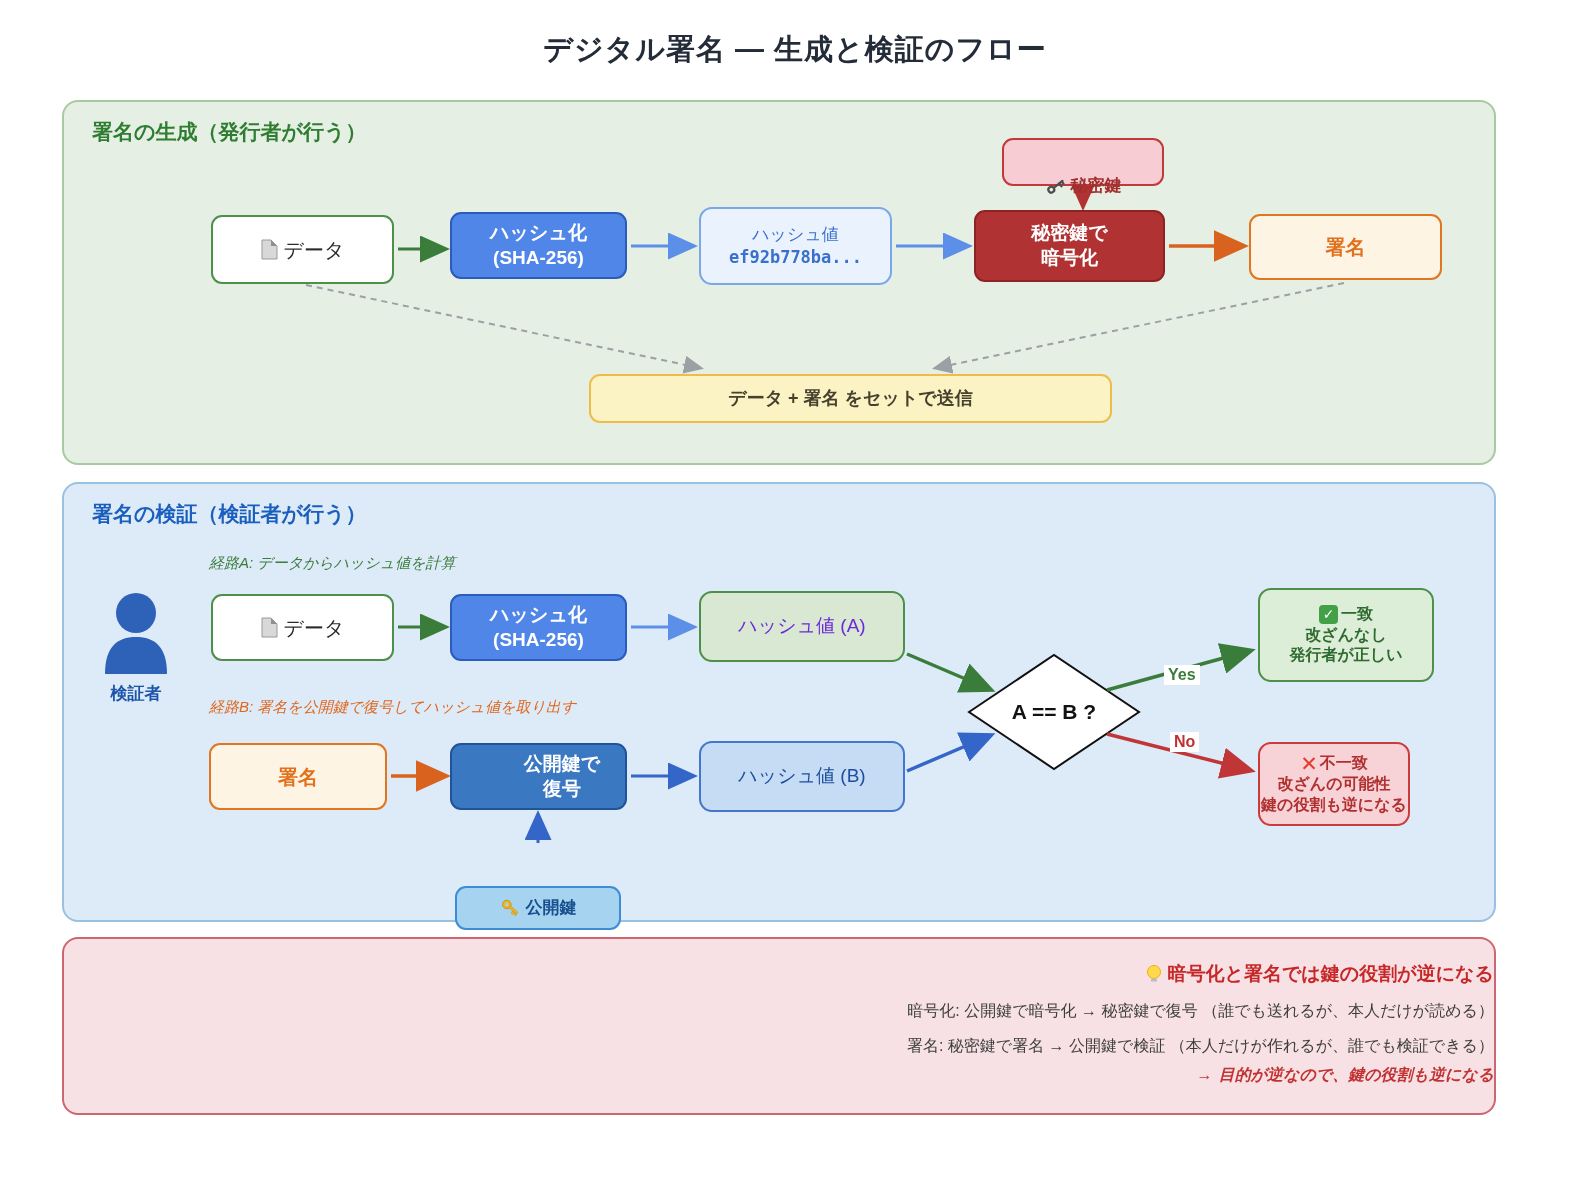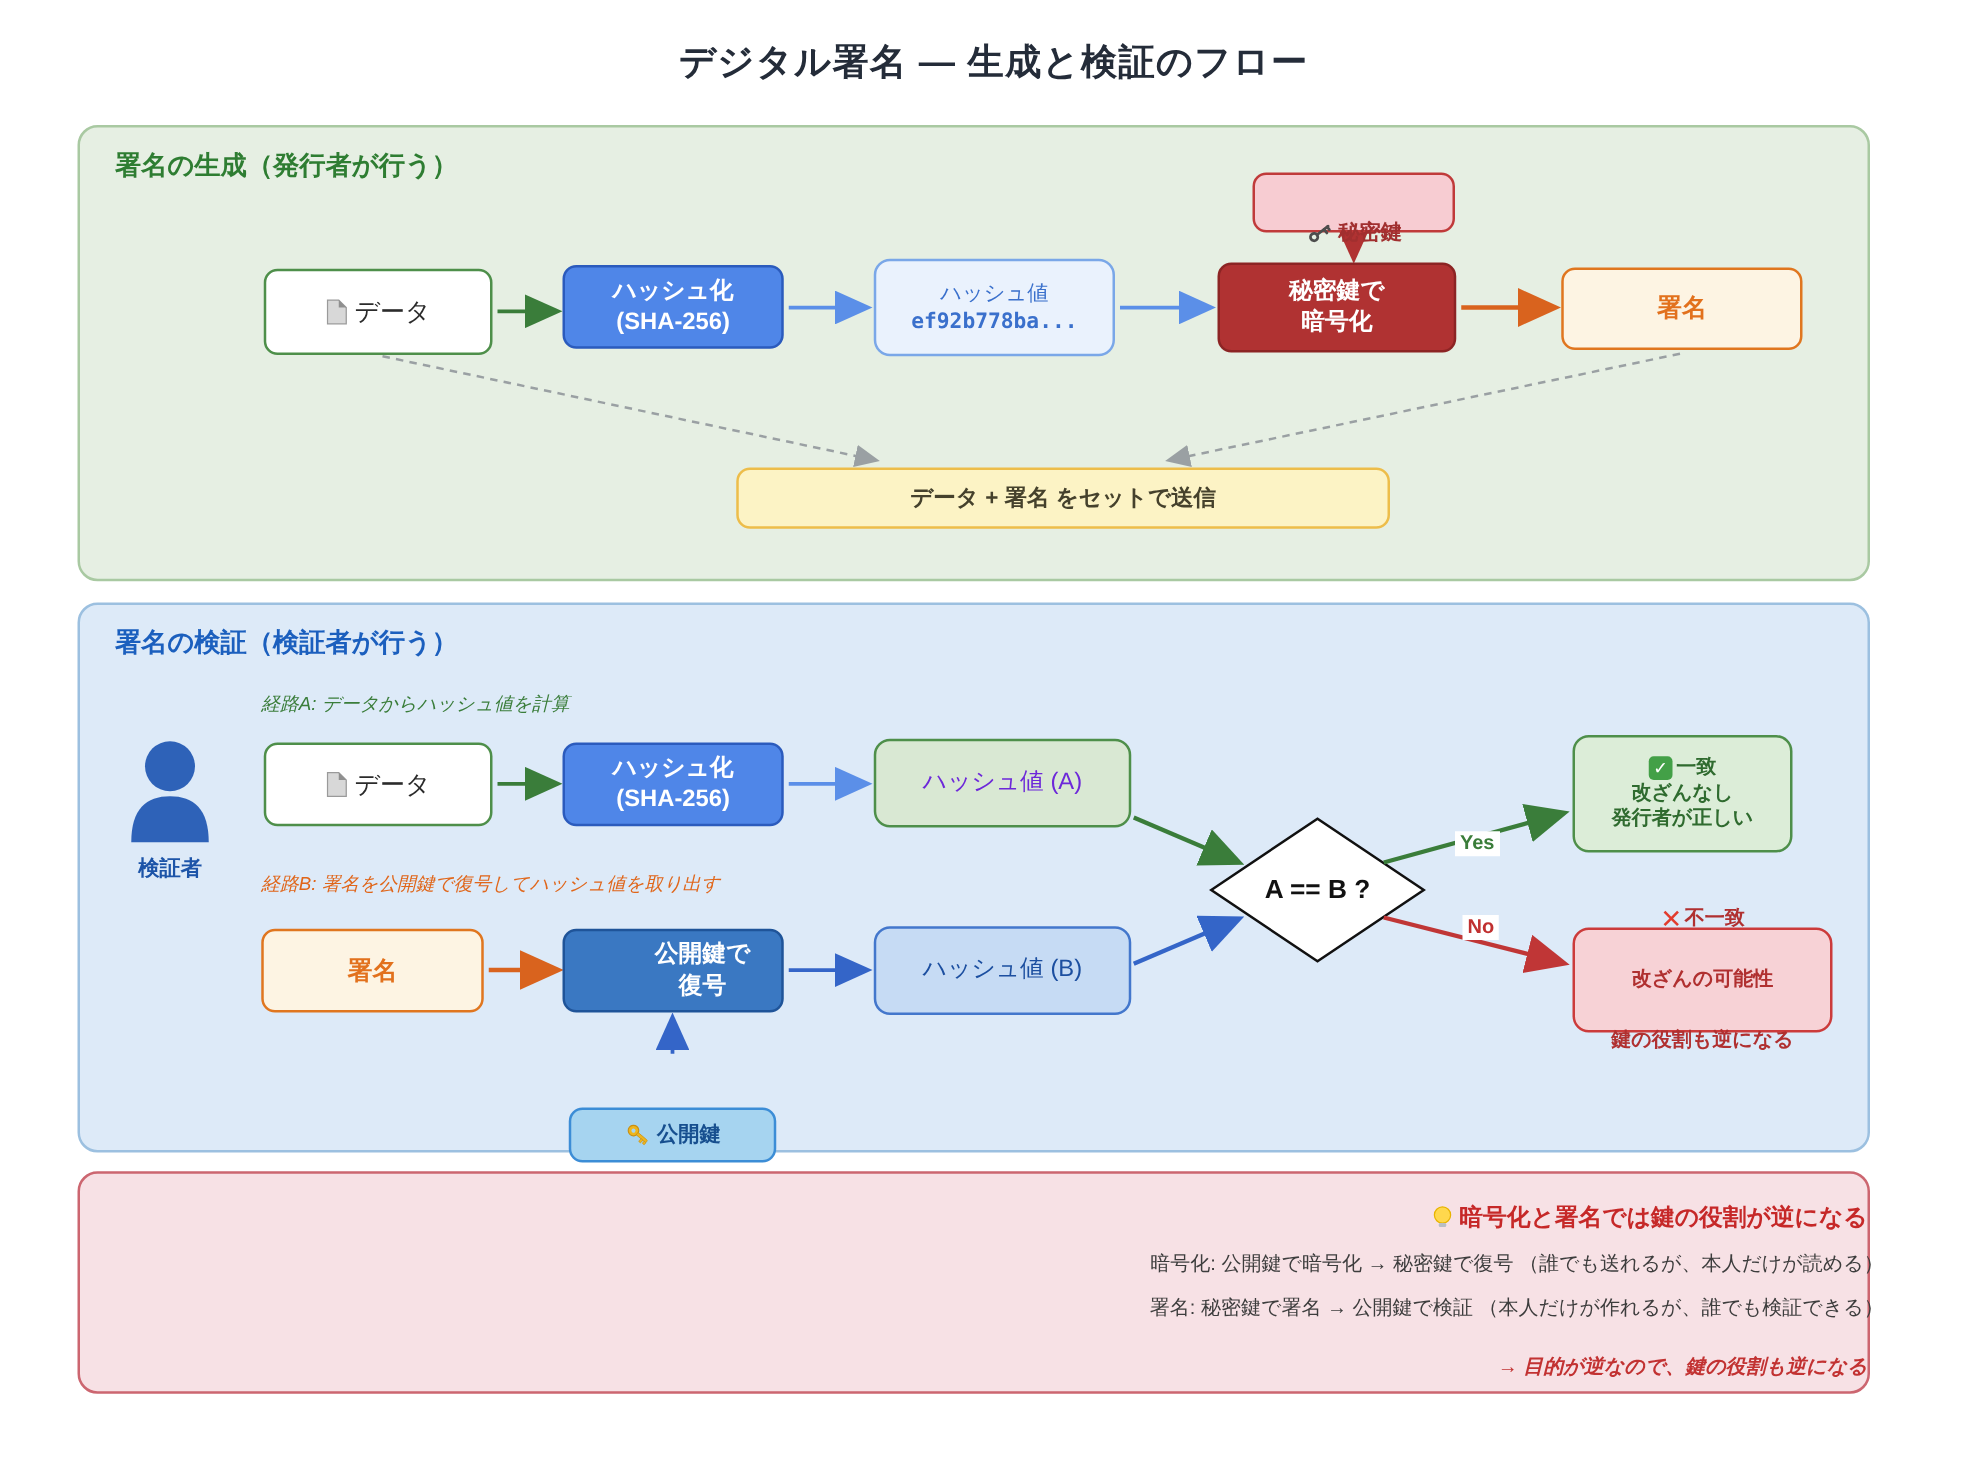--- a/index.html
+++ b/index.html
@@ -75,22 +75,22 @@
   }
   .check-icon::after { content:"✓"; }
   .cross-icon {
     display:inline-flex; margin-right:2px; color:#e23c2e;
     font-size:21px; font-weight:900; line-height:1; vertical-align:-3px;
   }
   .cross-icon::after { content:"✕"; }
   
   .note-line { position:absolute; width:100%; text-align:right; }
   .note-title { top:22px; font-size:19px; font-weight:bold; color:#c62828; }
-  .note-body  { font-size:16px; color:#3d3d3d;margin-left:13px; }
-  .note-final { top:144px; font-size:16px; font-weight:bold; font-style:italic; color:#c23232; }
+  .note-body  { font-size:16px; color:#3d3d3d; }
+  .note-final { top:126px; font-size:16px; font-weight:bold; font-style:italic; color:#c23232;font-family:Liberation Mono, monospace; }
   .svg-overlay { position:absolute; left:0; top:0; pointer-events:none; }
 </style>
 </head>
 <body>
 
 <div class="abs page-title">デジタル署名 — 生成と検証のフロー</div>
 
 <div class="panel panel-gen">
   <div class="panel-title">署名の生成（発行者が行う）</div>
 
@@ -269,21 +269,21 @@
 
   <div class="node n-match" style="left:1194px; top:104px; width:176px; height:94px;">
     <div class="row" style="gap:0;">
       <span class="check-icon"></span>
       <span>一致</span>
     </div>
     <span>改ざんなし</span>
     <span>発行者が正しい</span>
   </div>
 
-  <div class="node n-mismatch" style="left:1194px; top:258px; width:208px; height:84px;gap:28px;">
+  <div class="node n-mismatch" style="left:1194px; top:258px; width:152px; height:84px;">
     <div class="row" style="gap:0;">
       <span class="cross-icon"></span>
       <span>不一致</span>
     </div>
     <span>改ざんの可能性</span>
     <span>鍵の役割も逆になる</span>
   </div>
 </div>
 
 <div class="panel panel-note">

